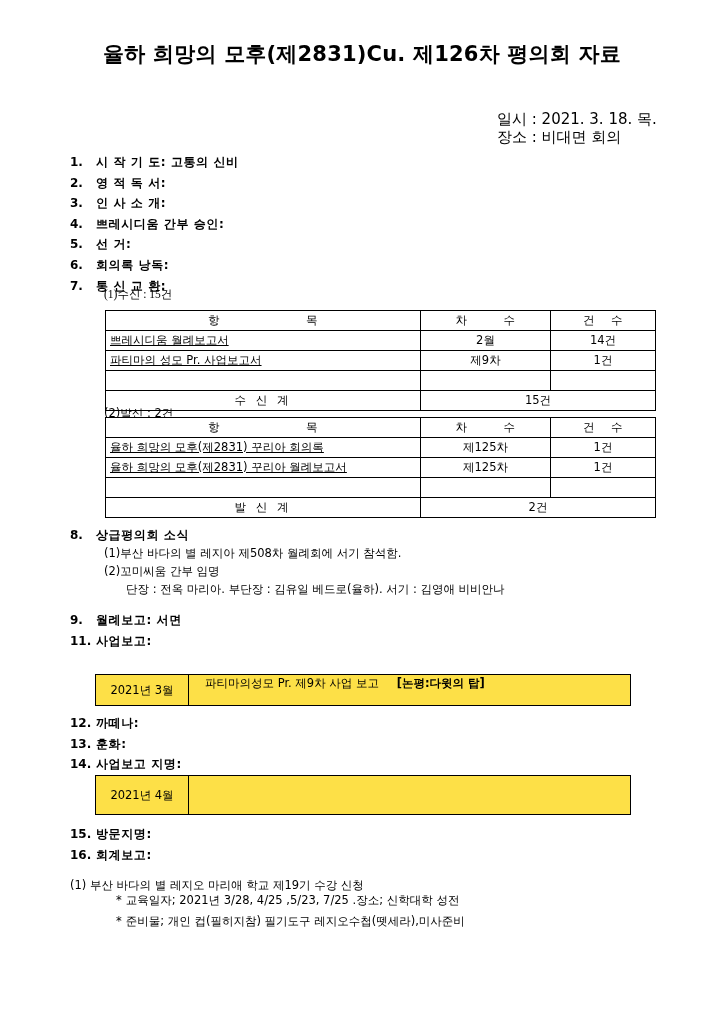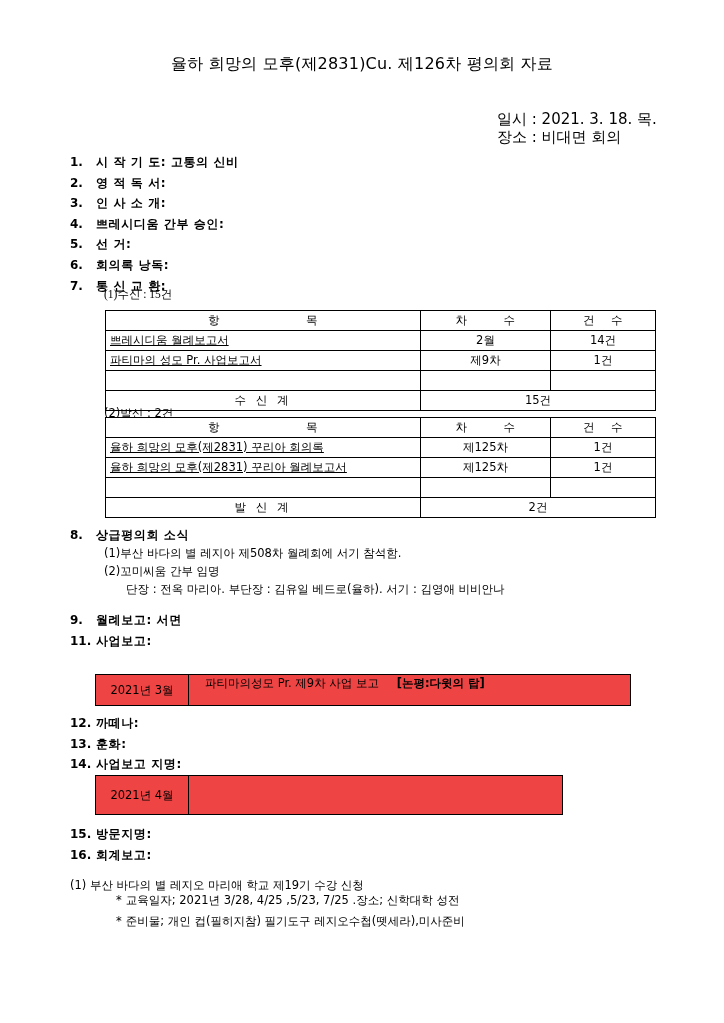--- a/index.html
+++ b/index.html
@@ -20,26 +20,26 @@
   .page {
     position: relative;
     width: 724px;
     height: 1023px;
     box-sizing: border-box;
   }
 
   
   .doc-title {
     position: absolute;
-    top: 54px;
+    top: 40px;
     left: 0;
     width: 724px;
     text-align: center;
-    font-size: 16px;
-    font-weight: normal;
+    font-size: 21px;
+    font-weight: bold;
     letter-spacing: 0.2px;
     white-space: nowrap;
   }
 
   
   .meta-block {
     position: absolute;
     top: 110px;
     left: 497px;
     font-size: 15px;
@@ -117,21 +117,21 @@
   }
   .hdr-inner.wide { gap: 86px; }
   .hdr-inner.narrow { gap: 16px; }
 
   
   .report-box {
     position: absolute;
     border: 1.5px solid #000000;
     box-sizing: border-box;
     display: flex;
-    background: #ef4444;
+    background: #fde047;
   }
   .rb-date {
     width: 92px;
     flex: 0 0 92px;
     border-right: 1.5px solid #000000;
     display: flex;
     align-items: center;
     justify-content: center;
     font-size: 11.5px;
     white-space: nowrap;
@@ -355,21 +355,21 @@
     <div class="agenda-item">
       <span class="agenda-num">13.</span>
       <span class="agenda-label">훈화:</span>
     </div>
     <div class="agenda-item">
       <span class="agenda-num">14.</span>
       <span class="agenda-label">사업보고 지명:</span>
     </div>
   </div>
 
-  <div class="report-box" style="top:775px; left:95px; width:468px; height:40px;">
+  <div class="report-box" style="top:775px; left:95px; width:536px; height:40px;">
     <div class="rb-date">2021년 4월</div>
   </div>
 
   <div class="agenda-late" style="top:824px;">
     <div class="agenda-item">
       <span class="agenda-num">15.</span>
       <span class="agenda-label">방문지명:</span>
     </div>
     <div class="agenda-item">
       <span class="agenda-num">16.</span>

